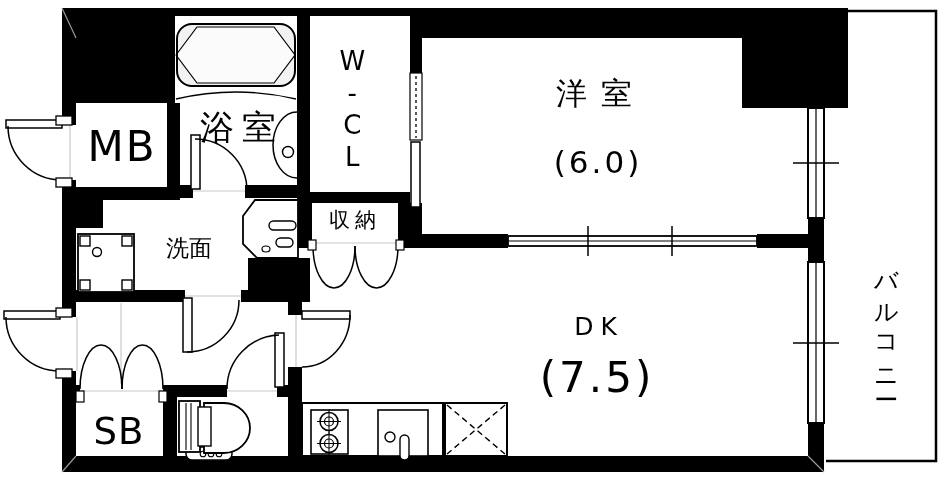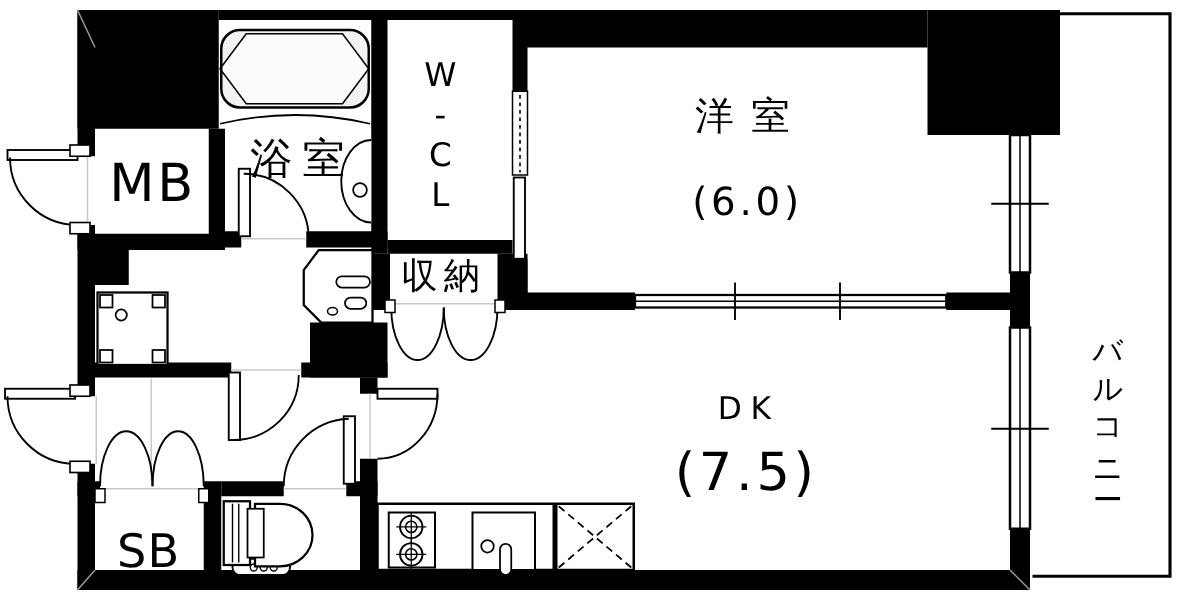--- a/index.html
+++ b/index.html
@@ -219,26 +219,27 @@
   <div>
     <div class="lbl" style="left:122px;top:147px;font-size:42px;letter-spacing:2px">MB</div>
 
     <div class="lbl" style="left:242px;top:128px;font-size:34px;letter-spacing:8px">浴室</div>
 
     <div class="lbl v" style="left:352px;top:110px;font-size:26px;letter-spacing:2px">W-CL</div>
 
     <div class="lbl" style="left:601px;top:93px;font-size:31px;letter-spacing:14px">洋室</div>
     <div class="lbl" style="left:598px;top:162px;font-size:31px;letter-spacing:3px">(6.0)</div>
 
-    <div class="lbl" style="left:355px;top:221px;font-size:29px;letter-spacing:5px">収納</div>
+    <div class="lbl" style="left:355px;top:221px;font-size:21px;letter-spacing:5px">収納</div>
 
     <div class="lbl" style="left:189px;top:248px;font-size:23px;line-height:34px">
+      <div>洗面</div>
     </div>
 
-    <div class="lbl" style="left:119px;top:442px;font-size:37px;letter-spacing:1px">SB</div>
+    <div class="lbl" style="left:119px;top:432px;font-size:37px;letter-spacing:1px">SB</div>
 
     <div class="lbl" style="left:599px;top:327px;font-size:25px;letter-spacing:7px">DK</div>
     <div class="lbl" style="left:597px;top:378px;font-size:42px;letter-spacing:3px">(7.5)</div>
 
     <div class="lbl vm" style="left:886px;top:323px;font-size:24px;letter-spacing:6px">バルコニー</div>
   </div>
 
 </div>
 
 </body></html>

